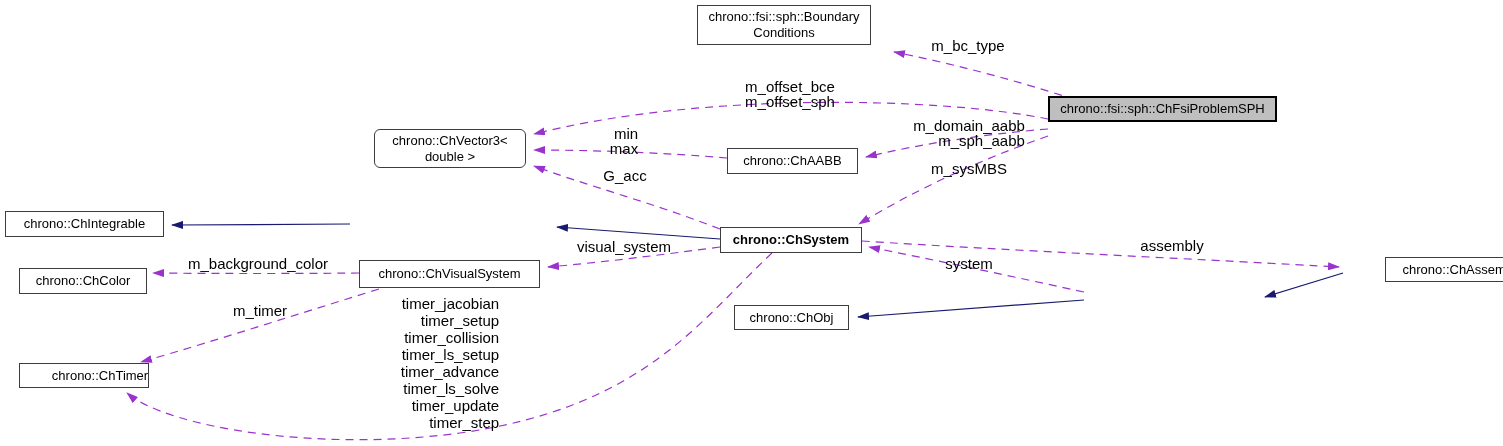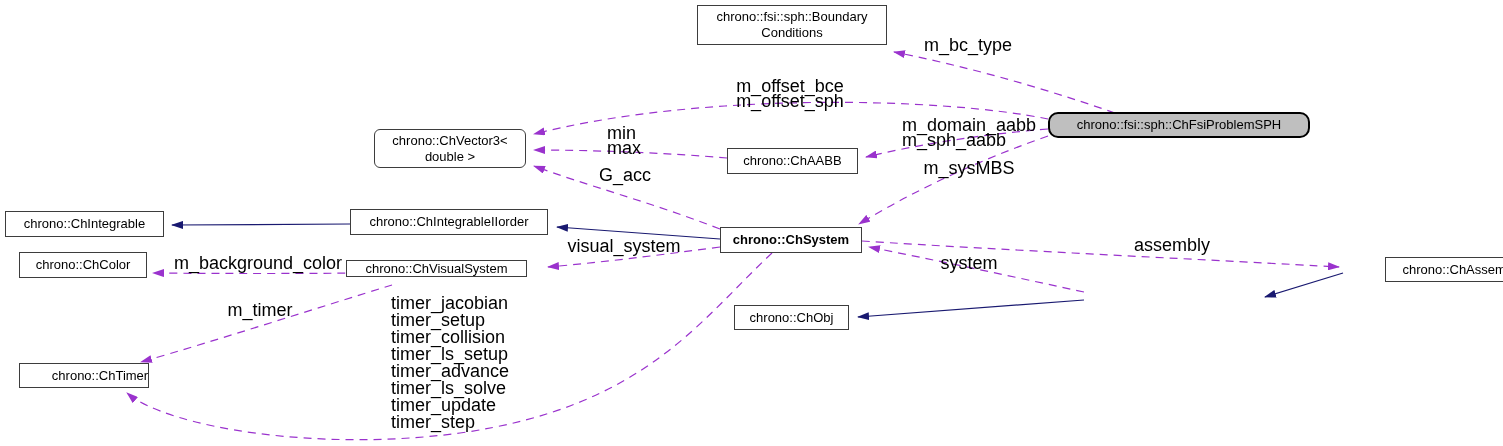--- a/index.html
+++ b/index.html
@@ -38,23 +38,23 @@
     white-space:pre-line;
     z-index:2;
   }
   .node--highlight {
     background:var(--hl-fill);
     border:2px solid var(--hl-border);
   }
   .edge-label {
     position:absolute;
     transform:translateX(-50%);
-    font-size:18px; line-height:15px;
+    font-size:15px; line-height:15px;
     white-space:pre-line;
-    text-align:left;
+    text-align:right;
     z-index:1;
   }
 </style>
 </head>
 <body>
 
 <div class="canvas">
 
   <svg class="edges" viewBox="0 0 1503 446">
     <defs>
@@ -78,31 +78,30 @@
     <path class="edge-u" d="M772,253 C700,320 645,407 460,433 C320,452 168,428 127,393" marker-end="url(#ar-u)"></path>
     <path class="edge-u" d="M862,241 C1000,250 1235,261 1339,267" marker-end="url(#ar-u)"></path>
     <path class="edge-u" d="M1084,292 C1010,276 935,260 869,247" marker-end="url(#ar-u)"></path>
 
     <path class="edge-i" d="M350,224 L172,225" marker-end="url(#ar-i)"></path>
     <path class="edge-i" d="M720,239 L557,227" marker-end="url(#ar-i)"></path>
     <path class="edge-i" d="M1084,300 L858,317" marker-end="url(#ar-i)"></path>
     <path class="edge-i" d="M1343,273 L1265,297" marker-end="url(#ar-i)"></path>
   </svg>
 
-  <div class="node" style="left:697px;top:5px;width:190px;height:40px;">chrono::fsi::sph::Boundary
+  <div class="node" style="left:697px;top:5px;width:174px;height:40px;">chrono::fsi::sph::Boundary
 Conditions</div>
-  <div class="node node--highlight" style="left:1048px;top:112px;width:262px;height:26px;border-radius:10px;">chrono::fsi::sph::ChFsiProblemSPH</div>
+  <div class="node node--highlight" style="left:1048px;top:96px;width:229px;height:26px;">chrono::fsi::sph::ChFsiProblemSPH</div>
   <div class="node" style="left:374px;top:129px;width:152px;height:39px;border-radius:6px;">chrono::ChVector3&lt;
 double &gt;</div>
   <div class="node" style="left:727px;top:148px;width:131px;height:26px;">chrono::ChAABB</div>
   <div class="node" style="left:5px;top:211px;width:159px;height:26px;">chrono::ChIntegrable</div>
-  <div class="node" style="left:350px;top:209px;width:198px;height:26px;">chrono::ChIntegrableIIorder</div>
   <div class="node" style="left:720px;top:227px;width:142px;height:26px;font-weight:bold;">chrono::ChSystem</div>
-  <div class="node" style="left:19px;top:252px;width:128px;height:26px;">chrono::ChColor</div>
-  <div class="node" style="left:346px;top:260px;width:181px;height:17px;text-align:right;">chrono::ChVisualSystem</div>
+  <div class="node" style="left:19px;top:268px;width:128px;height:26px;">chrono::ChColor</div>
+  <div class="node" style="left:359px;top:260px;width:181px;height:28px;text-align:right;">chrono::ChVisualSystem</div>
   <div class="node" style="left:734px;top:305px;width:115px;height:25px;">chrono::ChObj</div>
   <div class="node" style="left:1385px;top:257px;width:155px;height:25px;">chrono::ChAssembly</div>
   <div class="node" style="left:19px;top:363px;width:130px;height:25px;padding-left:32px;">chrono::ChTimer</div>
 
   <div class="edge-label" style="left:968px;top:38px;">m_bc_type</div>
   <div class="edge-label" style="left:790px;top:79px;">m_offset_bce
 m_offset_sph</div>
   <div class="edge-label" style="left:624px;top:126px;">min
 max</div>
   <div class="edge-label" style="left:625px;top:168px;">G_acc</div>

